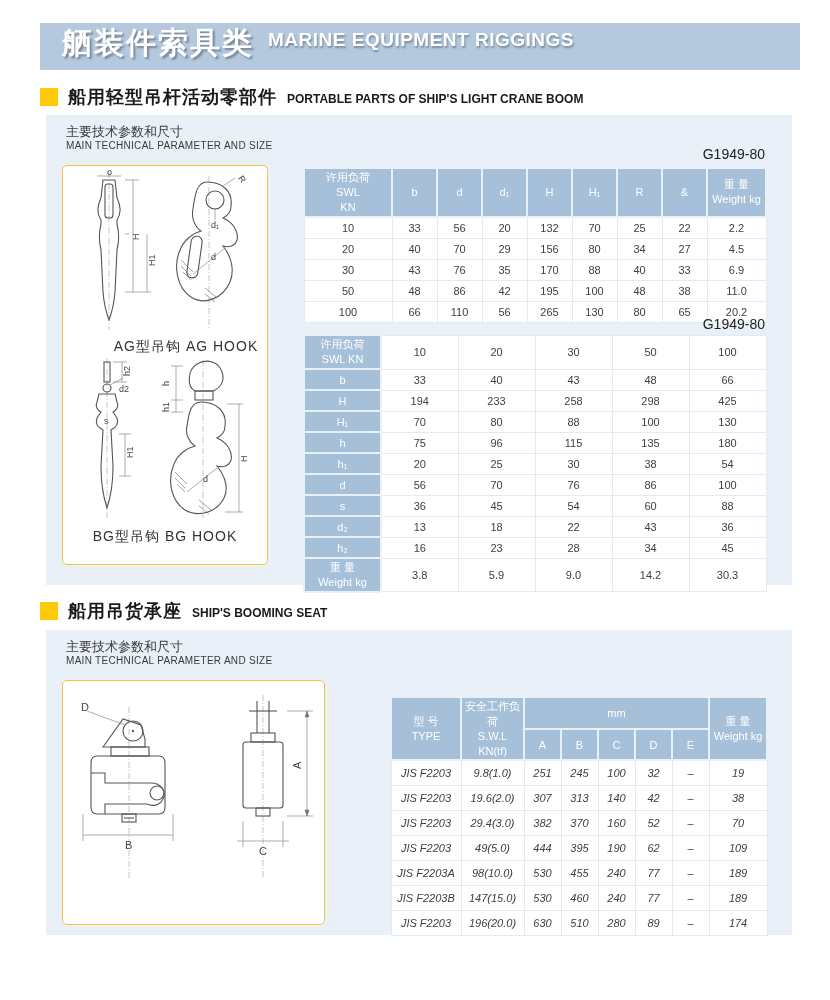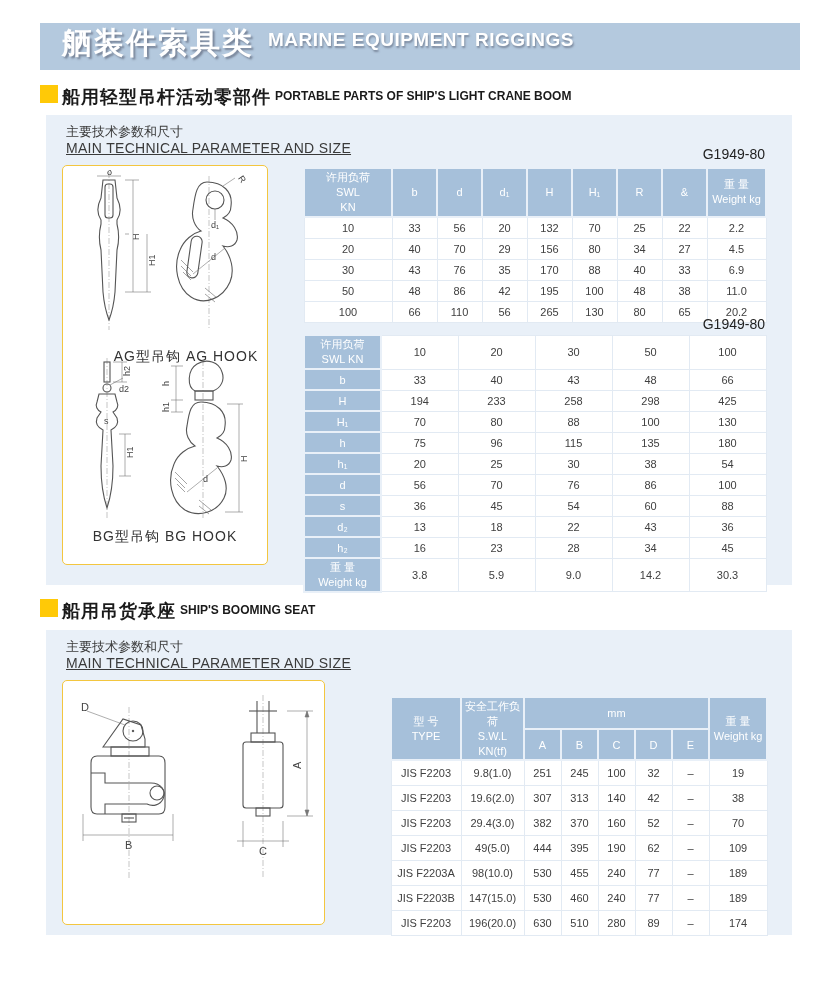--- a/index.html
+++ b/index.html
@@ -6,42 +6,42 @@
   #page{position:relative;width:830px;height:1000px;background:#ffffff;
         font-family:"Liberation Sans","DejaVu Sans",sans-serif;color:#333;overflow:hidden;}
   .abs{position:absolute;}
 
   
   #banner{left:40px;top:23px;width:760px;height:47px;background:#b4c9de;
           display:flex;align-items:flex-start;gap:14px;padding-left:22px;box-sizing:border-box;}
   #banner .zh{font-size:30px;font-weight:bold;color:#fff;text-shadow:2px 2px 2px rgba(100,110,130,.75);letter-spacing:2px;}
   #banner .en{font-size:19px;font-weight:bold;color:#fff;text-shadow:1px 2px 2px rgba(100,110,130,.7);letter-spacing:.5px;padding-top:6px;}
 
-  .sec-head{display:flex;gap:4px;}
+  .sec-head{display:flex;align-items:center;gap:10px;}
   .bullet{width:18px;height:18px;background:#ffc907;flex:0 0 auto;}
   .sec-zh{font-size:18px;font-weight:bold;color:#1a1a1a;letter-spacing:1px;}
   .sec-en{font-size:12px;font-weight:bold;color:#1a1a1a;padding-top:4px;}
 
   .panel{background:#e9f0f8;}
   .sub-zh{font-size:13px;color:#3a3a3a;}
-  .sub-en{font-size:14px;color:#3a3a3a;letter-spacing:.3px;text-decoration:underline;}
+  .sub-en{font-size:10px;color:#3a3a3a;letter-spacing:.3px;}
   .std{font-size:14px;color:#222;text-align:right;}
 
   .drawbox{background:#fff;border:1.5px solid #f3c63f;border-radius:5px;box-sizing:border-box;}
   .caption{font-size:14px;color:#333;text-align:center;letter-spacing:1px;}
 
   table{border-collapse:collapse;table-layout:fixed;}
   th{background:#a6c0da;color:#ffffff;font-weight:normal;font-size:11px;
      border:2px solid #e9f0f8;text-align:center;vertical-align:middle;}
   td{background:#ffffff;color:#404040;font-size:11px;border:1px solid #e2eaf3;
      text-align:center;vertical-align:middle;}
   .prelines{white-space:pre-line;line-height:1.35;}
   #table1 td{height:18px;}
   #table2 td{height:18px;}
-  #table3 td{height:22px;}
+  #table3 td{height:22px;font-style:italic;}
   svg{display:block;}
   svg text{font-family:"Liberation Sans","DejaVu Sans",sans-serif;font-size:9px;fill:#444;}
   .dim{stroke:#777;stroke-width:.6;}
   .ol{stroke:#555;stroke-width:1.1;fill:none;}
   .cl{stroke:#888;stroke-width:.5;stroke-dasharray:6 2 1 2;}
   .hatch{stroke:#666;stroke-width:.6;}
 </style>
 </head>
 <body>
 
@@ -93,21 +93,21 @@
             <line x1="38" y1="118" x2="48" y2="126"></line>
         </g>
         <line class="dim" x1="56" y1="10" x2="68" y2="2"></line>
         <text transform="rotate(55 72 4)" x="70" y="4">R</text>
         <line class="dim" x1="48" y1="33" x2="48" y2="44"></line>
         <text x="44" y="52">d₁</text>
         <line class="dim" x1="26" y1="98" x2="58" y2="72"></line>
         <text x="44" y="84">d</text>
       </g>
     </svg>
-    <div class="abs caption" style="left:0;top:172px;width:246px;margin-top:10px;">AG型吊钩 AG HOOK</div>
+    <div class="abs caption" style="left:0;top:172px;width:246px;">AG型吊钩 AG HOOK</div>
 
     <svg class="abs" style="left:4px;top:192px;" width="196" height="166" viewBox="0 0 196 166">
 
       <line class="cl" x1="40" y1="0" x2="40" y2="162"></line>
       <rect class="ol" x="37" y="4" width="6" height="20"></rect>
       <line class="dim" x1="46" y1="4" x2="60" y2="4"></line>
         <line class="dim" x1="46" y1="24" x2="60" y2="24"></line>
       <line class="dim" x1="55" y1="4" x2="55" y2="24"></line>
       <text transform="rotate(-90 63 18)" x="63" y="18">h2</text>
       <circle class="ol" cx="40" cy="30" r="4"></circle>

